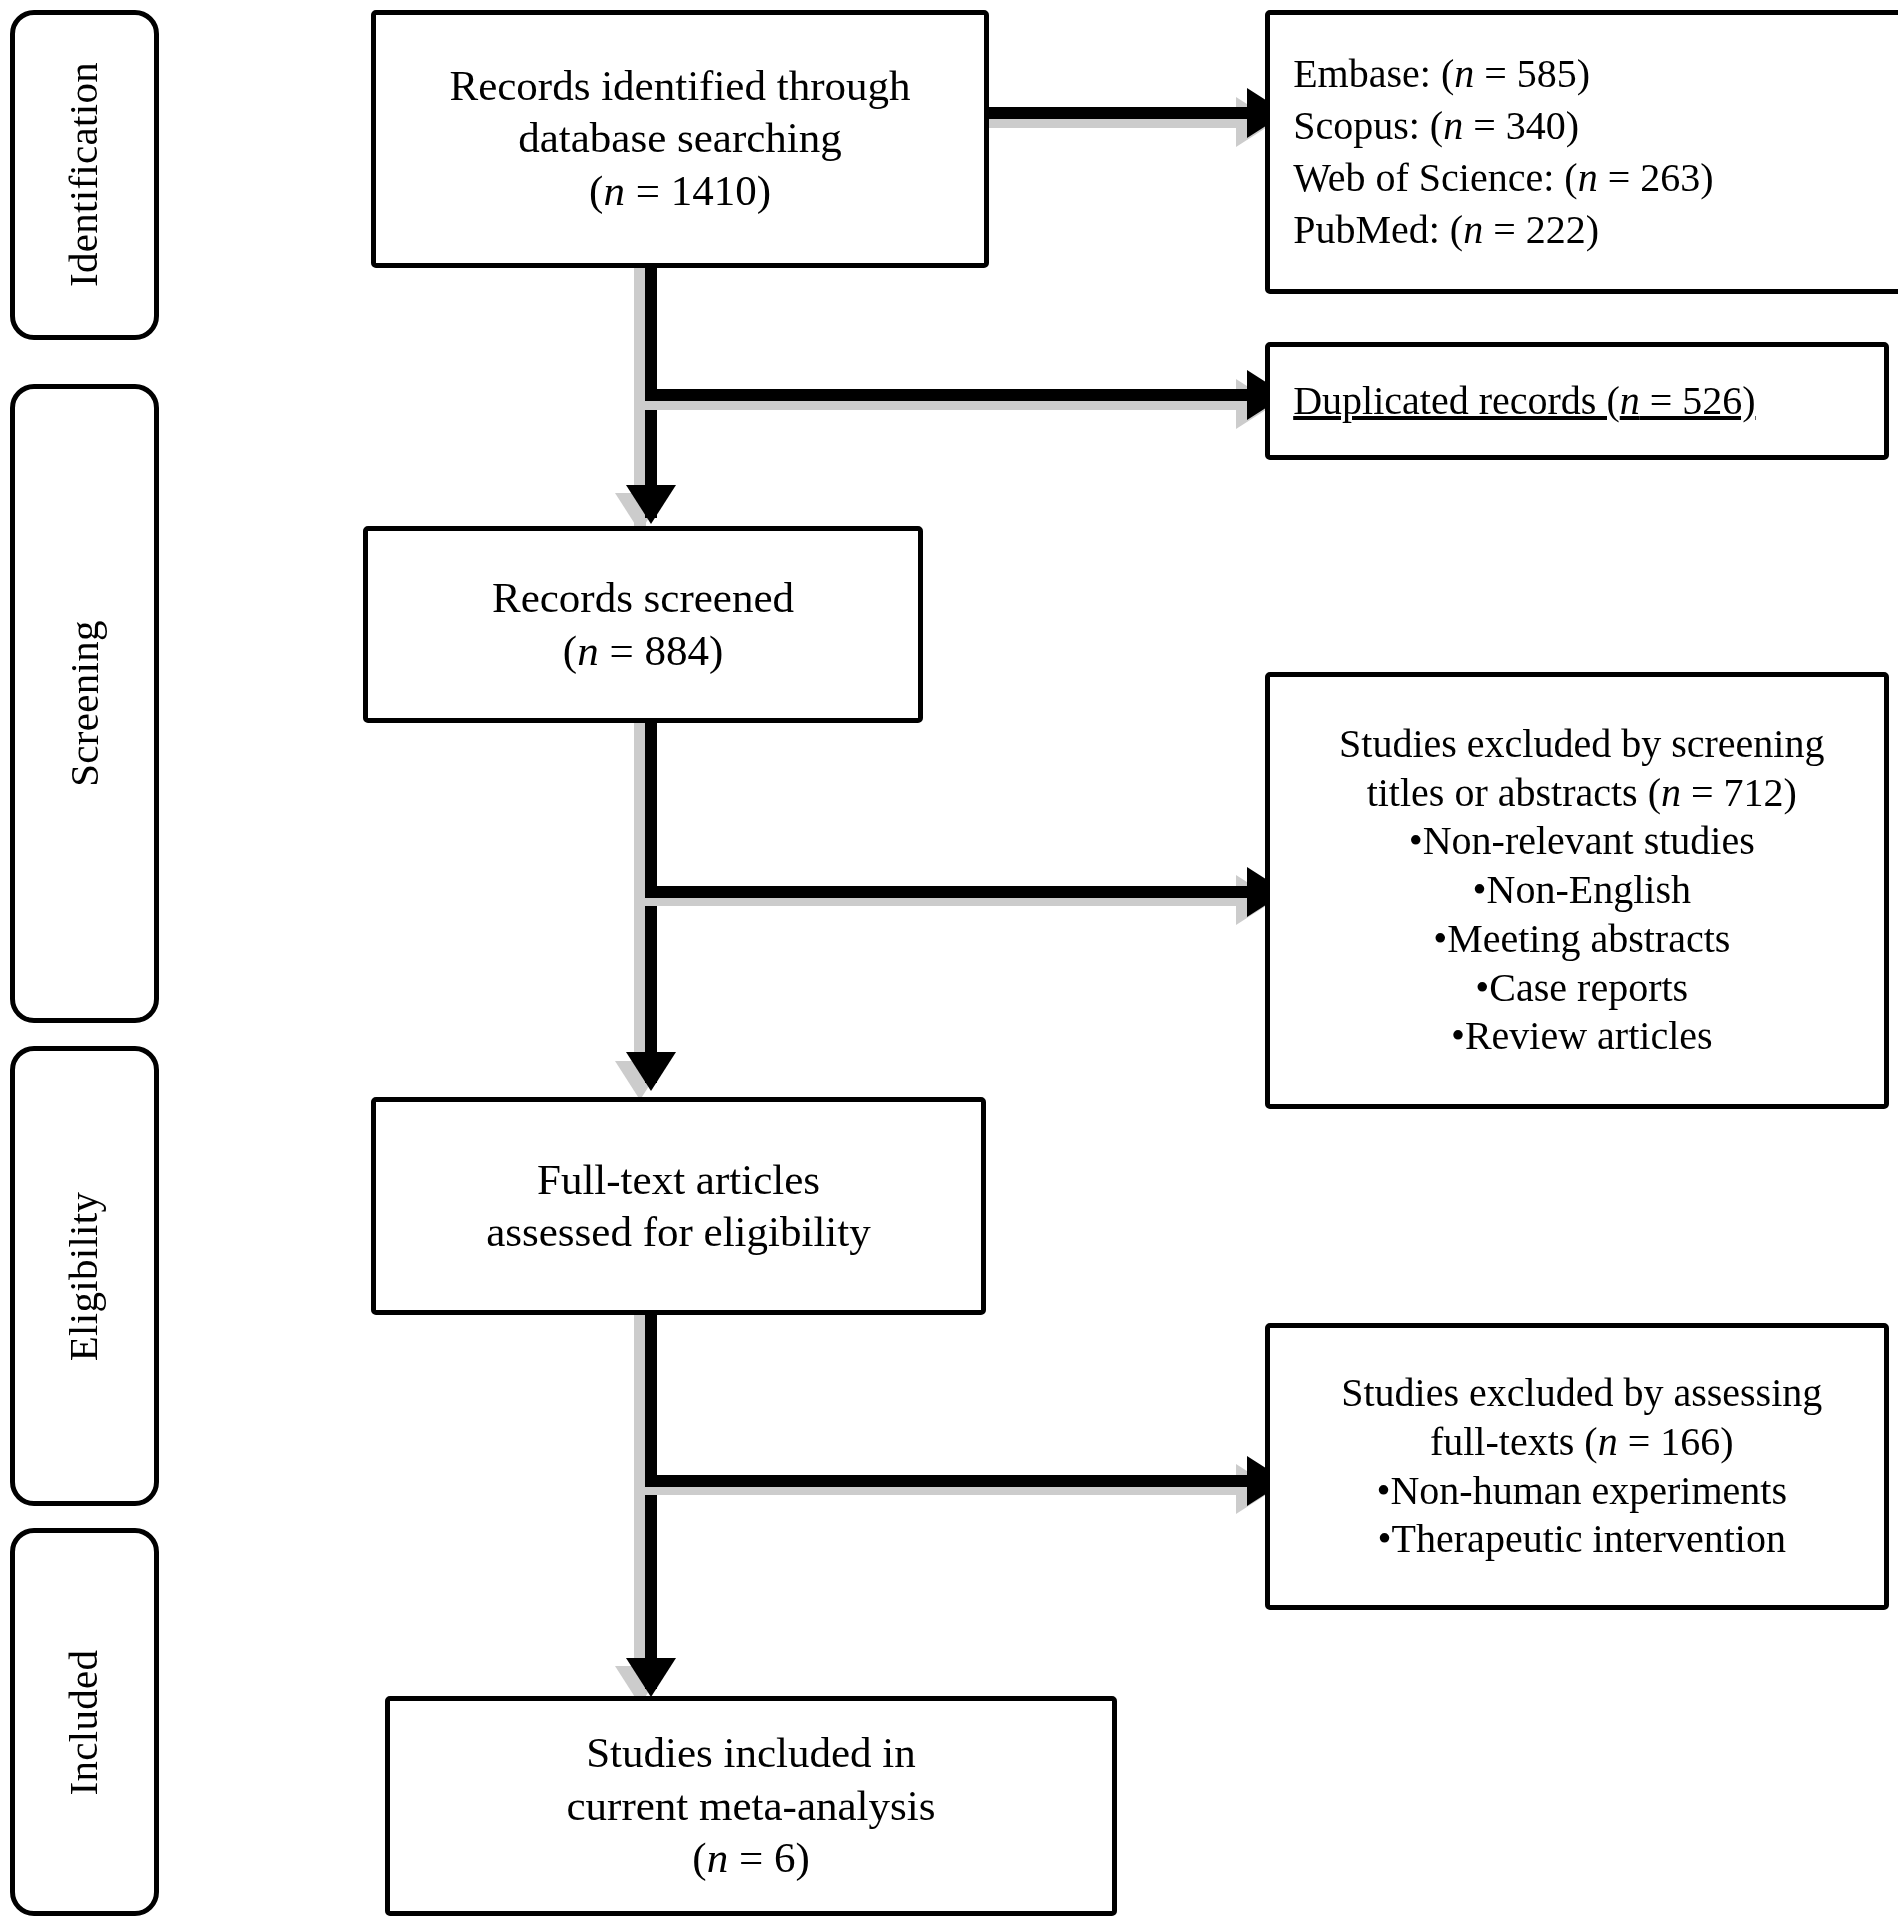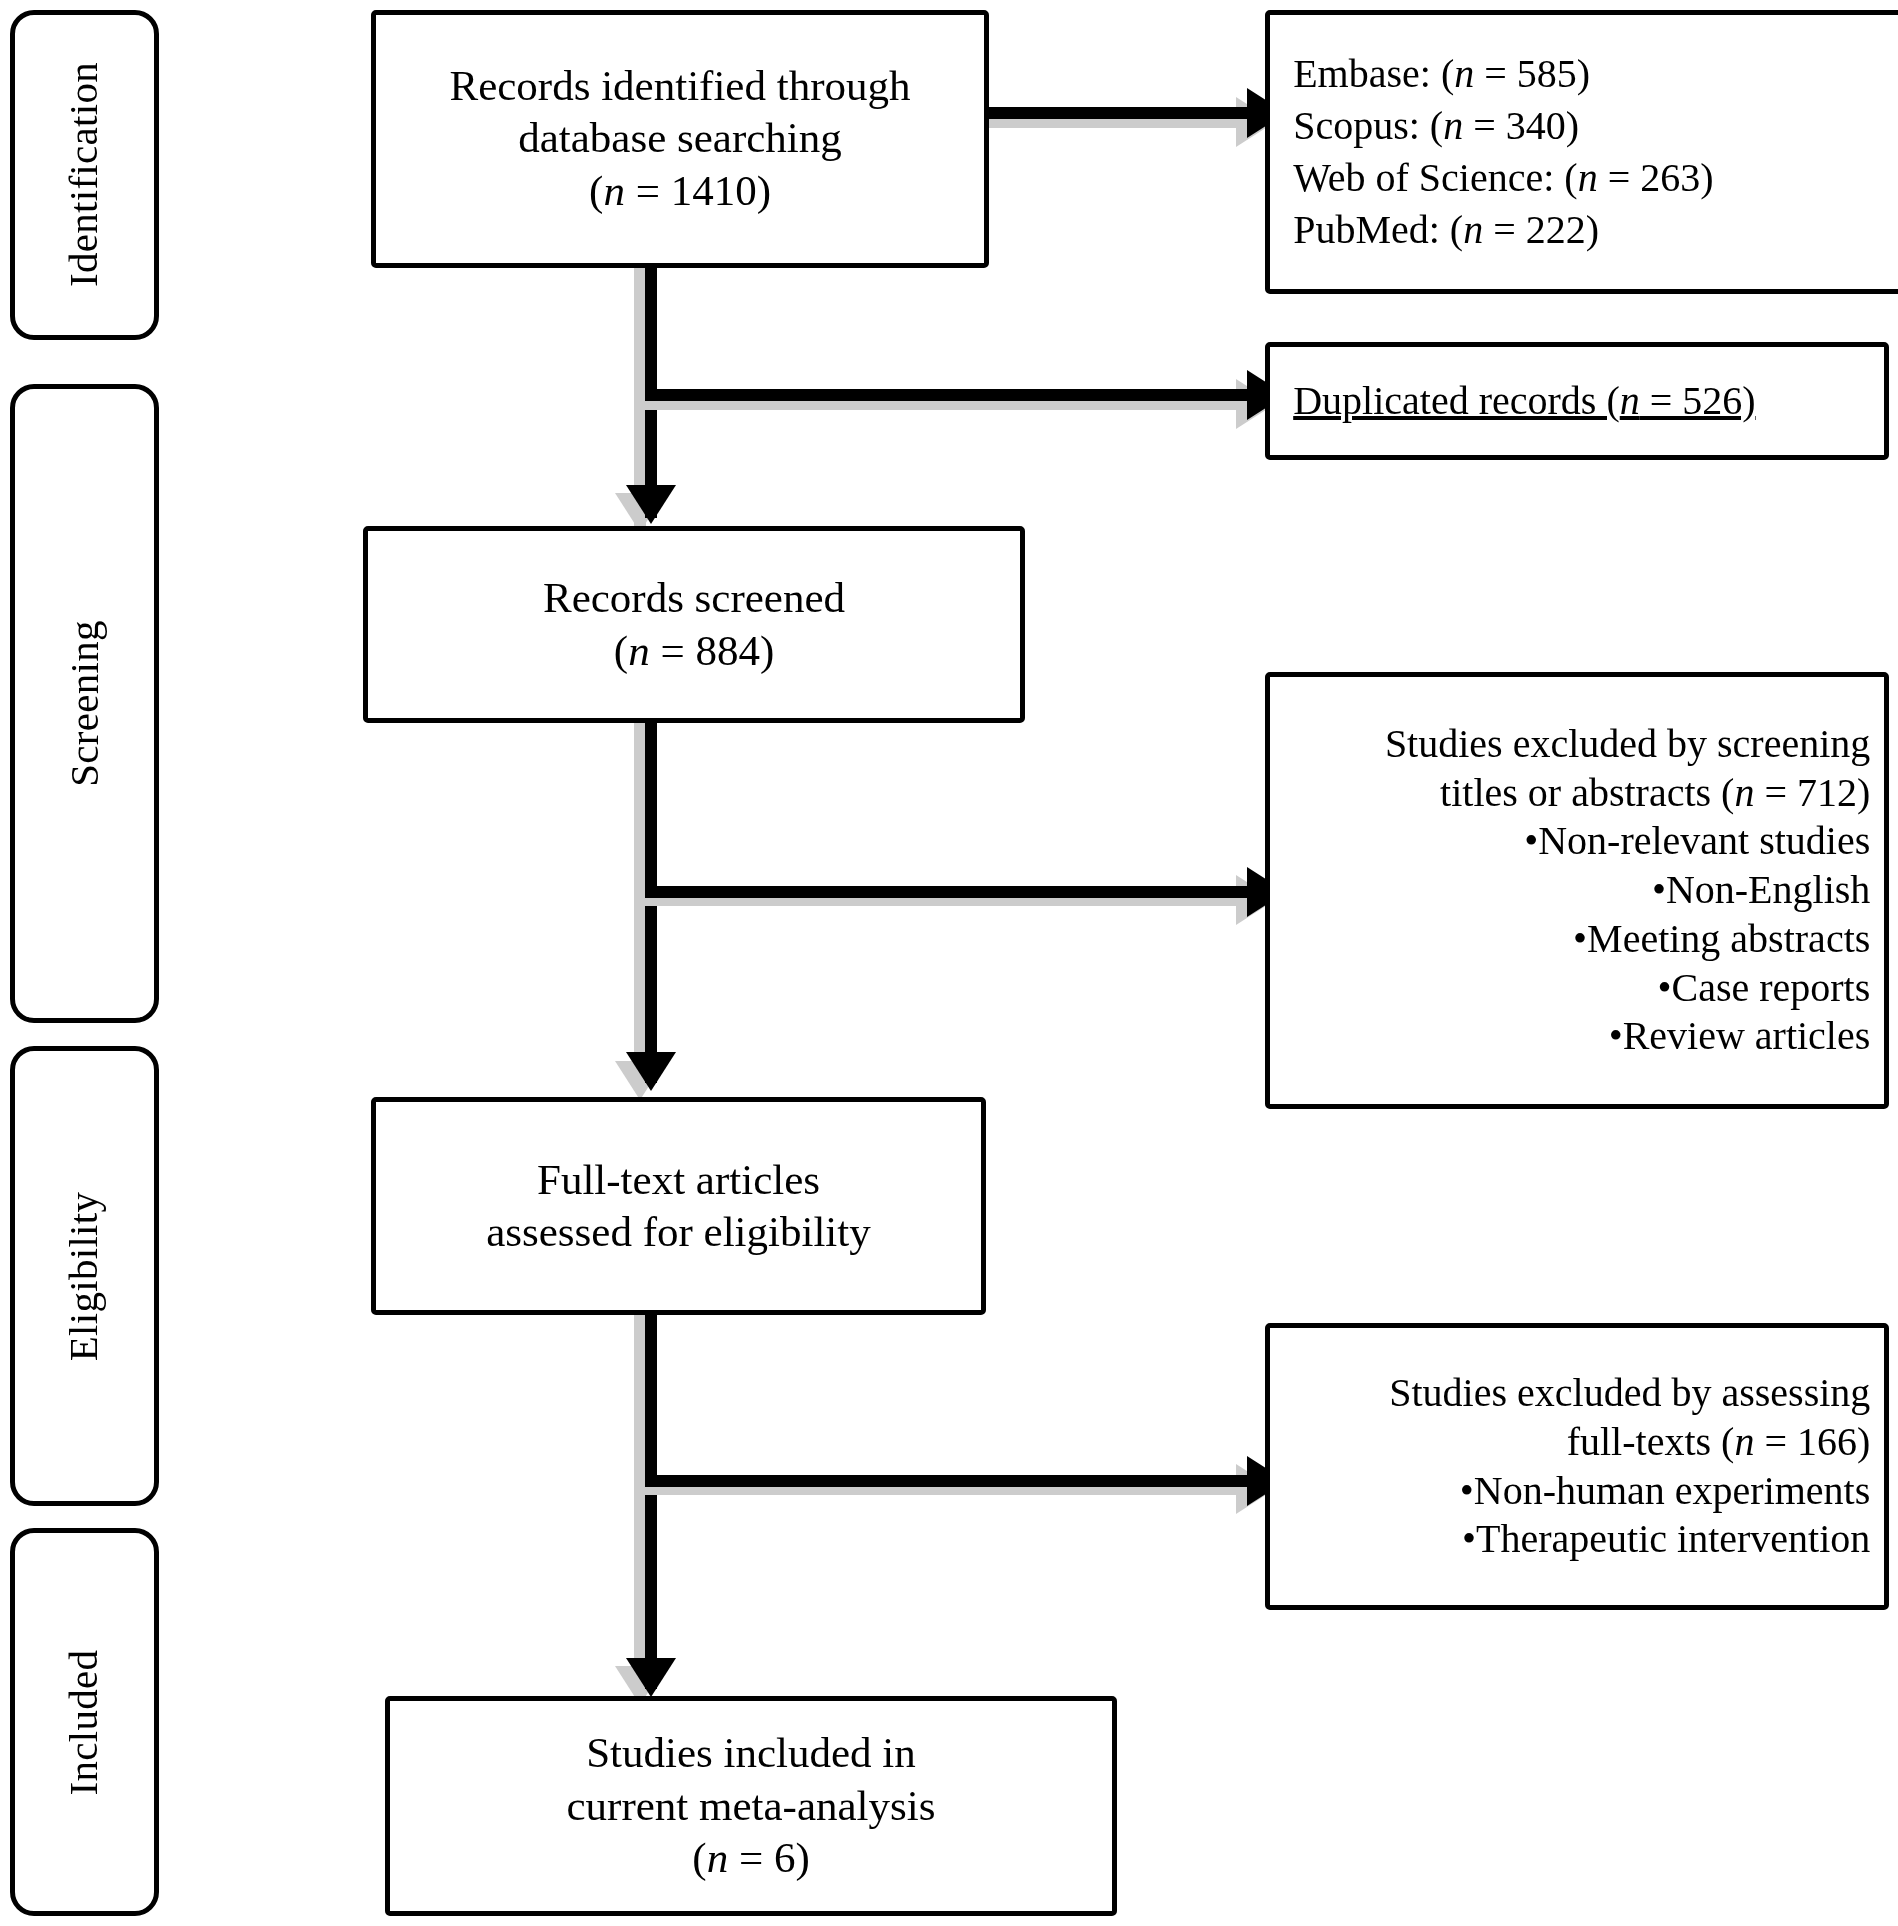--- a/index.html
+++ b/index.html
@@ -59,21 +59,21 @@
     font-size: 43px;
     line-height: 1.22;
   }
   .left-text {
     text-align: left;
     font-size: 40px;
     line-height: 1.30;
     padding-left: 9.5px;
   }
   .left-text-tight {
-    text-align: right;
+    text-align: center;
     font-size: 40px;
     line-height: 1.22;
     padding-left: 9.5px;
   }
   .it { font-style: italic; }
 
   .bullet-line { white-space: nowrap; }
 
   
   .seg {
@@ -176,21 +176,21 @@
   <div class="box" style="left:371px; top:9.5px; width:618px; height:258px;">
     <div class="box-inner">
       <div class="center-text">
         <div>Records identified through</div>
         <div>database searching</div>
         <div><span>(</span><span class="it">n</span><span> = 1410)</span></div>
       </div>
     </div>
   </div>
 
-  <div class="box" style="left:363px; top:526px; width:662px; height:197px;">
+  <div class="box" style="left:363px; top:526px; width:560px; height:197px;">
     <div class="box-inner">
       <div class="center-text">
         <div>Records screened</div>
         <div><span>(</span><span class="it">n</span><span> = 884)</span></div>
       </div>
     </div>
   </div>
 
   <div class="box" style="left:371px; top:1097px; width:615px; height:218px;">
     <div class="box-inner">

